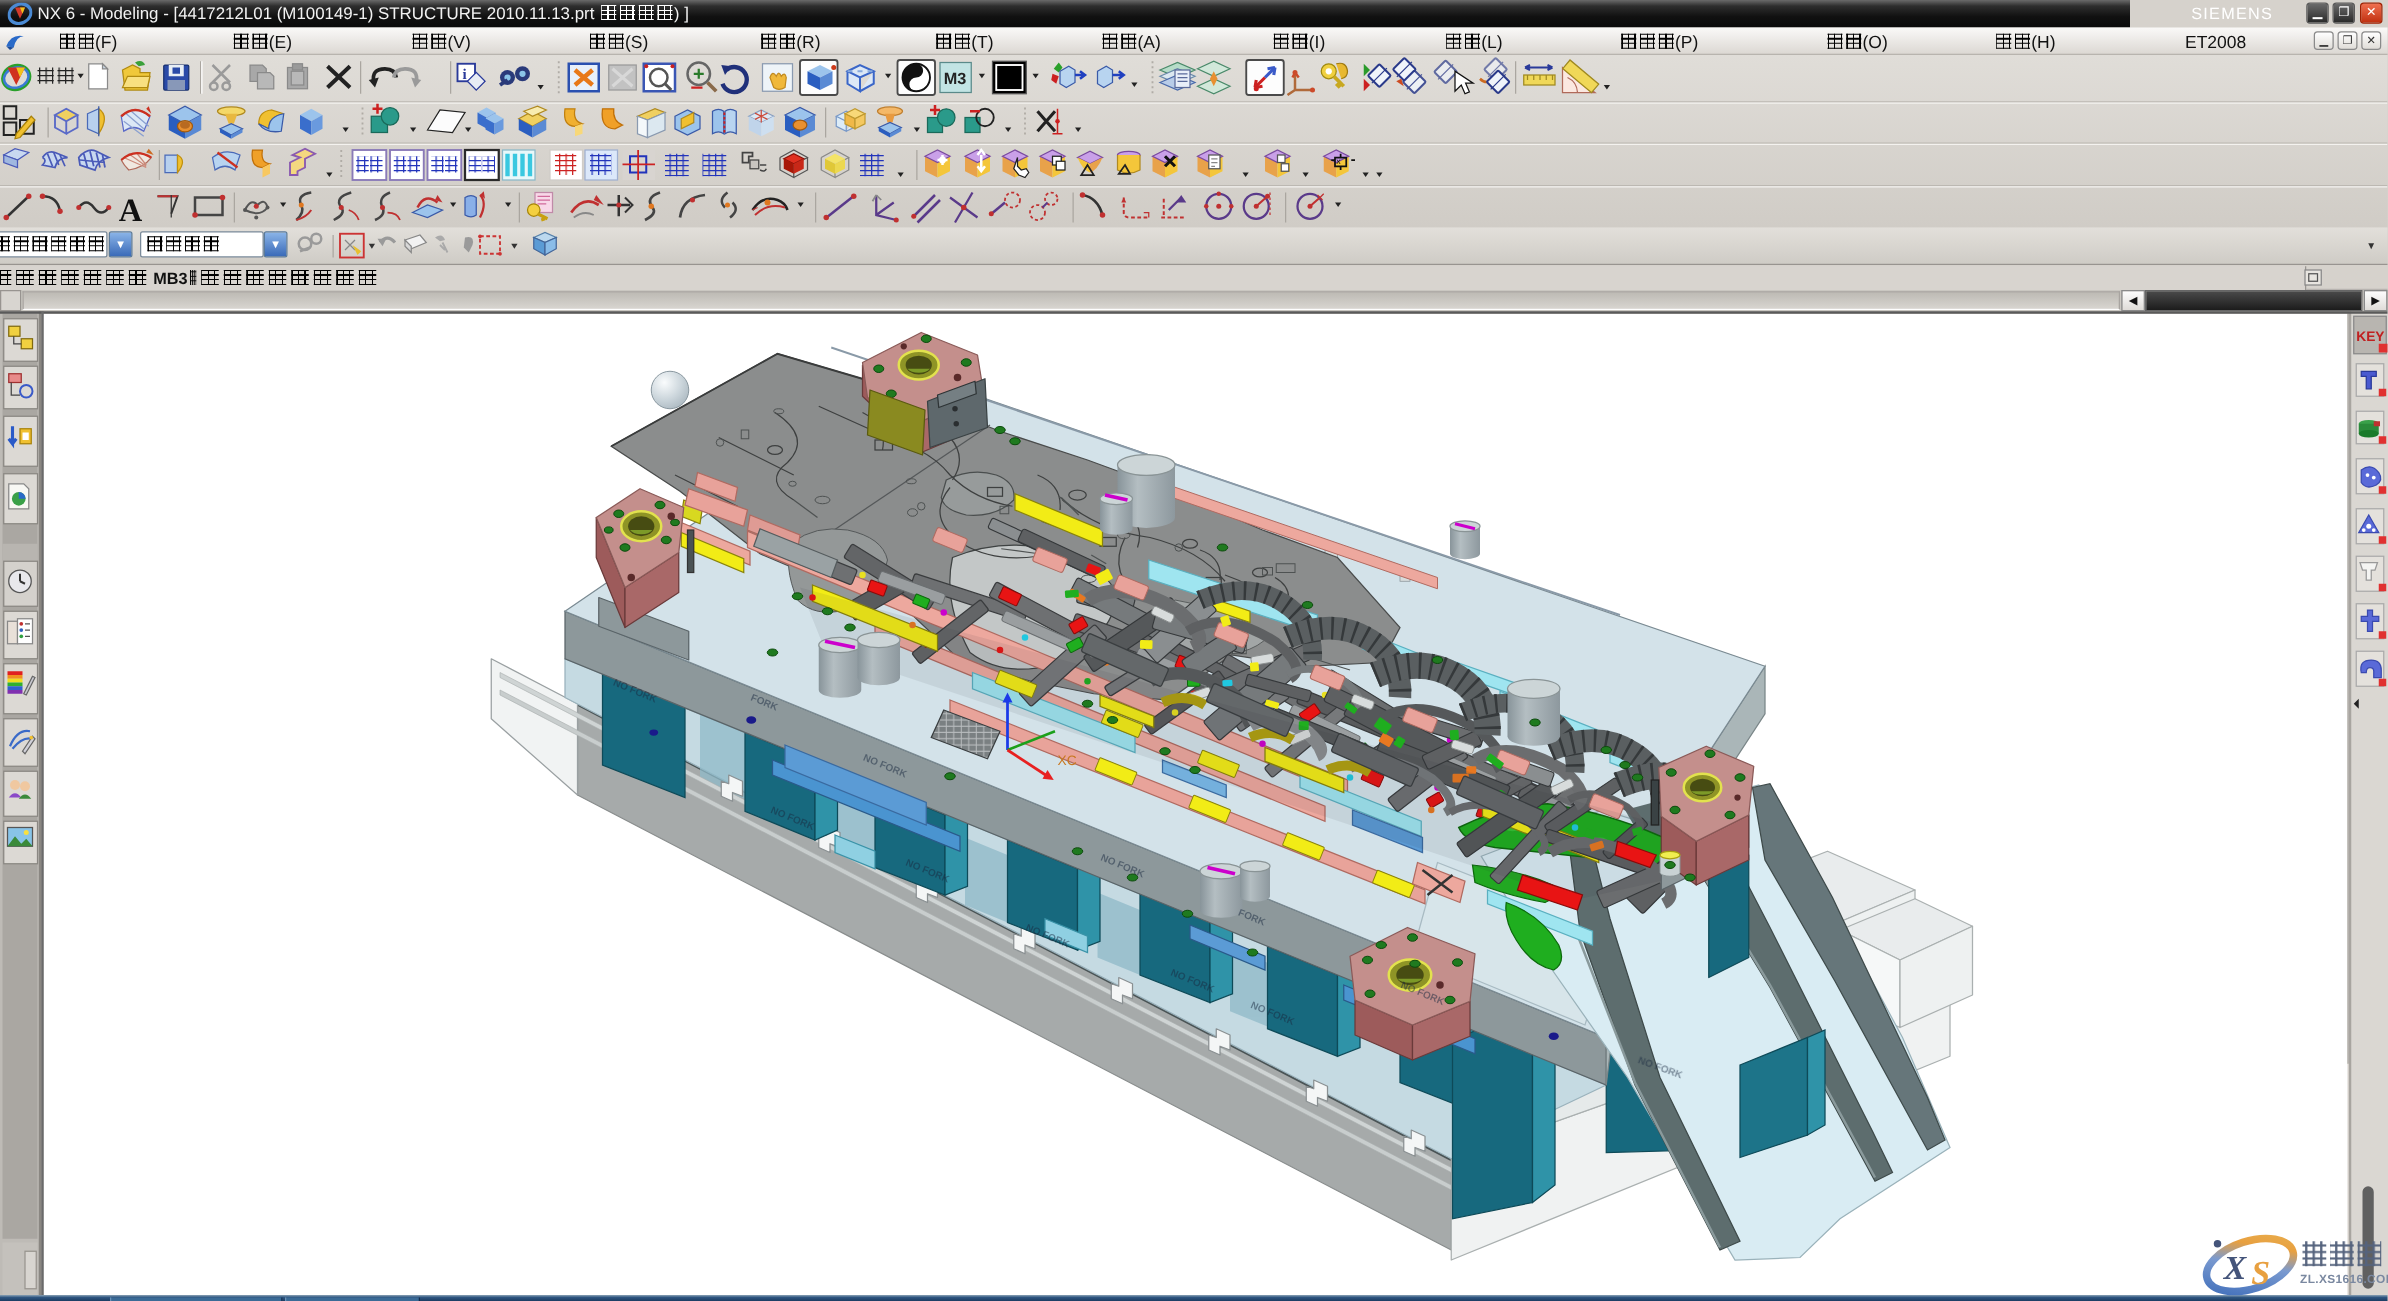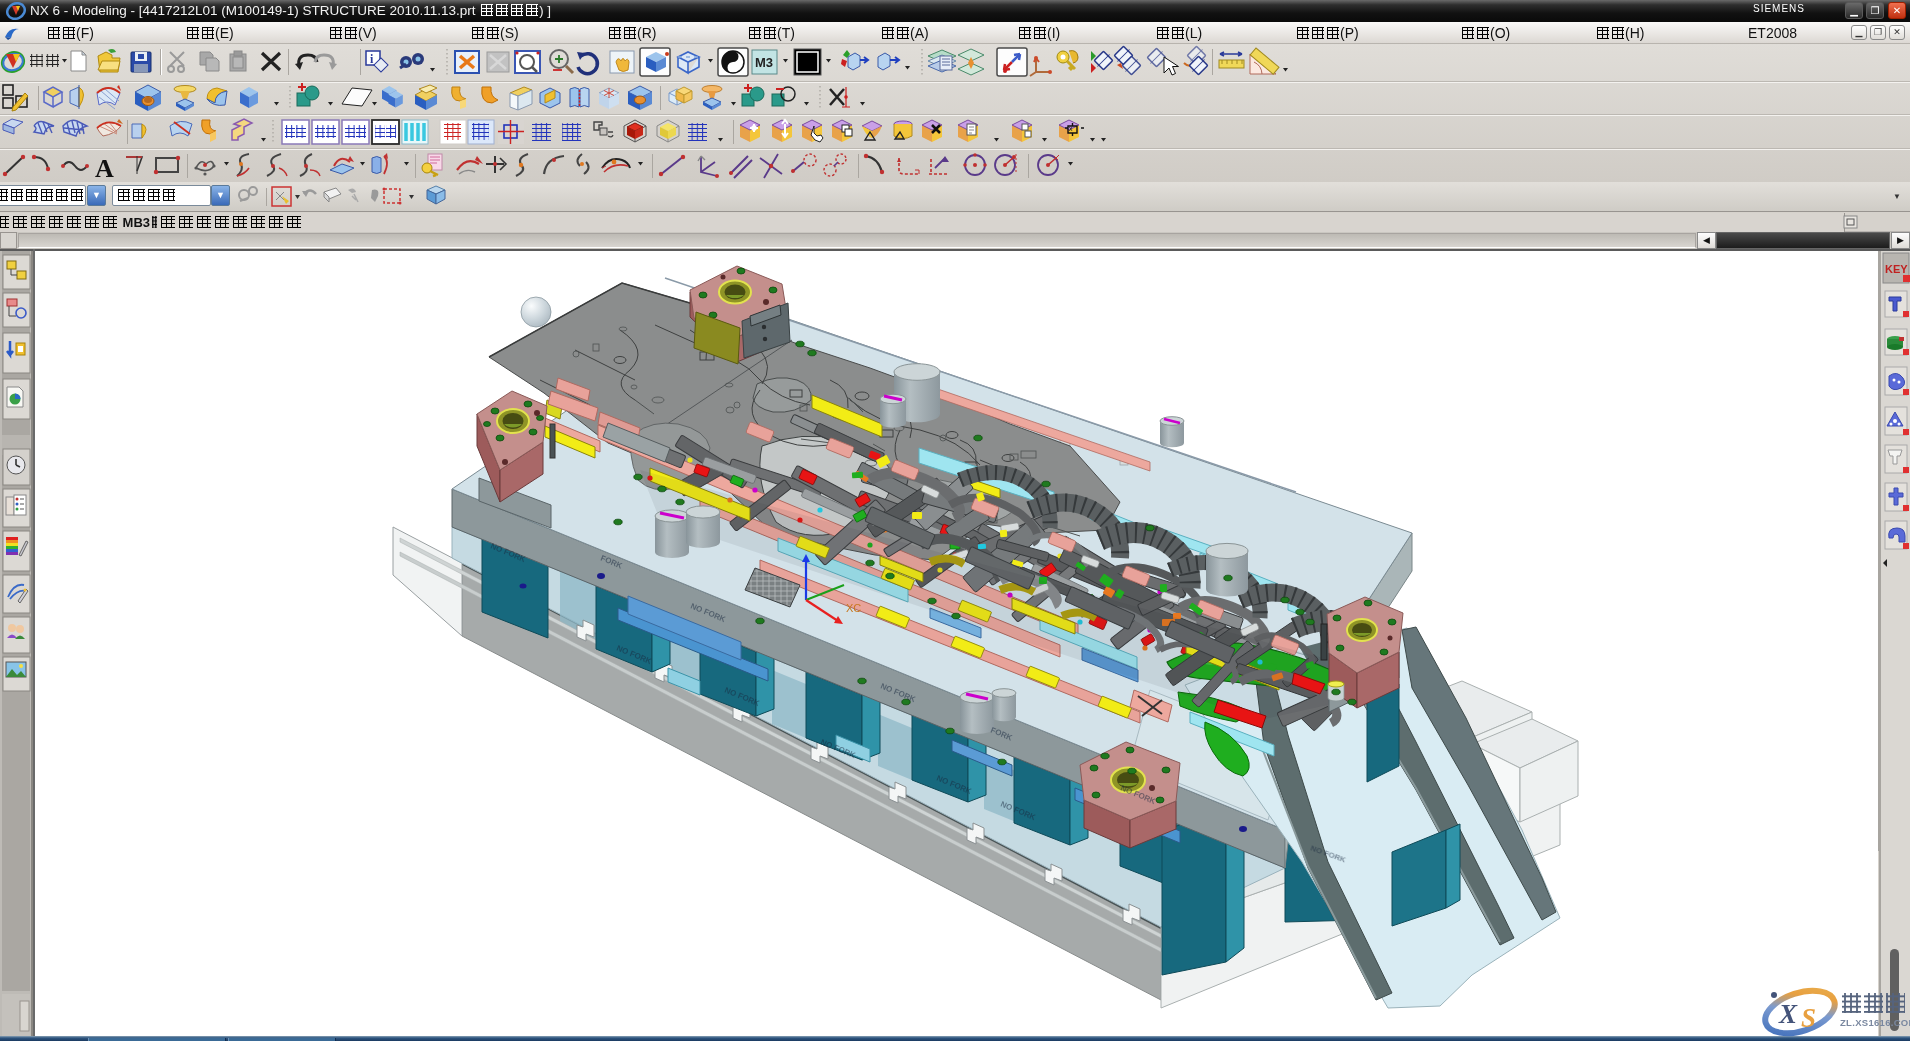--- a/index.html
+++ b/index.html
@@ -2,23 +2,23 @@
 <html><head><meta charset="utf-8"><style>
 *{margin:0;padding:0;box-sizing:border-box}
 html,body{width:1910px;height:1041px;overflow:hidden;font-family:"Liberation Sans",sans-serif;background:#d6d2cc}
 #stage{position:absolute;left:0;top:0;width:1910px;height:1041px}
 .abs{position:absolute}
 
 .cn{display:inline-block;width:12px;height:12.5px;margin:0 1.5px;vertical-align:-1px;
 background:repeating-linear-gradient(0deg,#000 0 1px,rgba(0,0,0,0) 1px 3.8px),repeating-linear-gradient(90deg,#000 0 1px,rgba(0,0,0,0) 1px 5.2px);background-size:100% 100%}
 .cnw{background:repeating-linear-gradient(0deg,#fff 0 1px,rgba(0,0,0,0) 1px 3.6px),repeating-linear-gradient(90deg,#fff 0 1px,rgba(0,0,0,0) 1px 5px)}
 
-#title{left:0;top:0;width:1910px;height:22px;background:linear-gradient(#6a6a6a 0,#2e2e2e 22%,#111 60%,#0a0a0a 100%);color:#fff}
+#title{left:0;top:0;width:1704px;height:22px;background:linear-gradient(#6a6a6a 0,#2e2e2e 22%,#111 60%,#0a0a0a 100%);color:#fff}
 #title .txt{position:absolute;left:30px;top:3px;font-size:13.5px;letter-spacing:0px;color:#f2f2f2}
-#siemens{position:absolute;left:1753px;top:3px;font-size:10px;font-weight:normal;color:#fff;letter-spacing:1px}
+#siemens{position:absolute;left:1753px;top:3px;font-size:13px;font-weight:normal;color:#fff;letter-spacing:1px}
 .tbtn{position:absolute;top:2px;width:18px;height:17px;border-radius:3px;border:1px solid #5a5a5a;background:linear-gradient(#6a6a6a,#2a2a2a);color:#fff;font-size:10px;text-align:center;line-height:15px}
 #tb_close{background:linear-gradient(#f07050,#c03010);border-color:#a02000}
 
 #menu{left:0;top:22px;width:1910px;height:22px;background:linear-gradient(#faf9f8,#dcd8d3);border-bottom:1px solid #b8b4ae;font-size:14px;color:#111}
 #menu .mi{position:absolute;top:3px;white-space:nowrap}
 .mbtn{position:absolute;top:3px;width:16px;height:15px;border-radius:3px;border:1px solid #8a8a8a;background:linear-gradient(#fff,#e0ddd8);color:#333;font-size:9px;text-align:center;line-height:13px}
 
 #tbar{left:0;top:44px;width:1910px;height:138px;background:linear-gradient(#e0ddd8,#d0ccc6)}
 
 #selbar{left:0;top:182px;width:1910px;height:29px;background:linear-gradient(#e2dfda,#cfccc6)}

